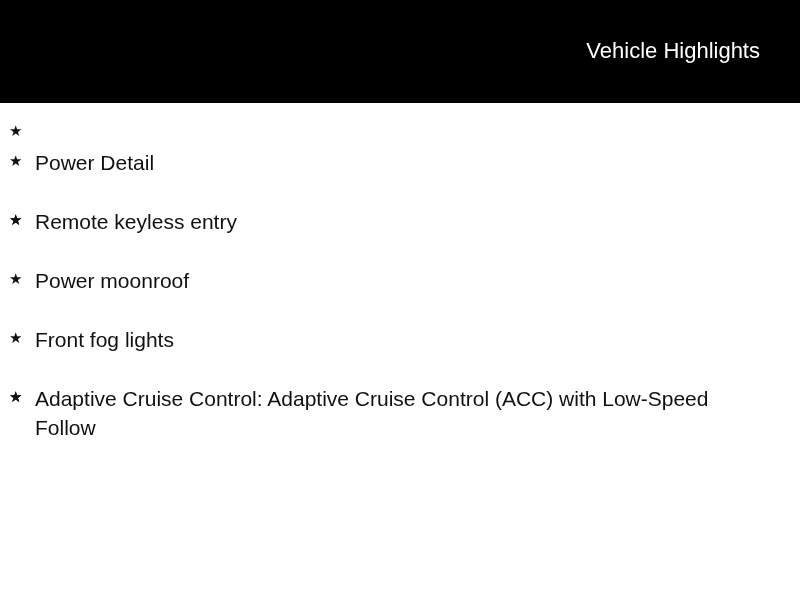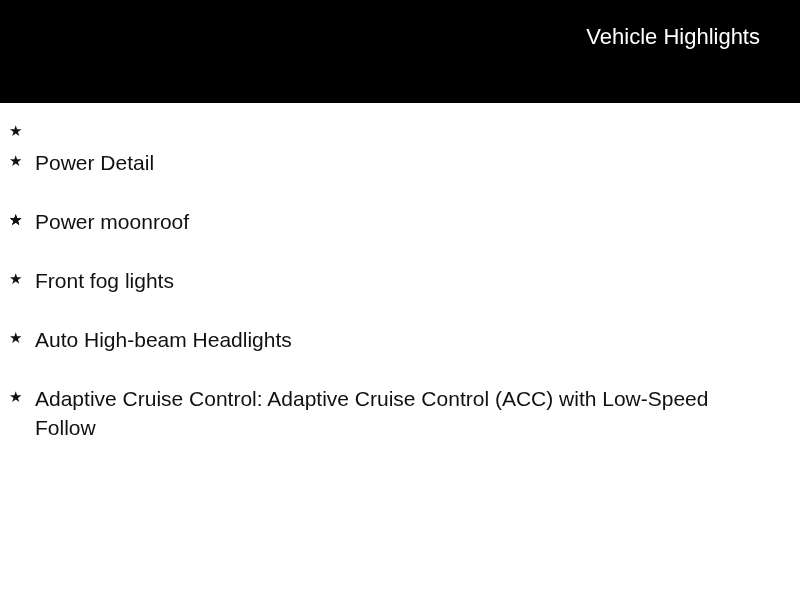--- a/index.html
+++ b/index.html
@@ -8,21 +8,21 @@
     background: #ffffff;
     font-family: "Liberation Sans", sans-serif;
     color: #111111;
   }
   .header {
     position: absolute; left: 0; top: 0;
     width: 800px; height: 103px;
     background: #000000;
   }
   .header-title {
-    position: absolute; right: 40px; top: 24px;
+    position: absolute; right: 40px; top: 38px;
     color: #ffffff; font-size: 22px; line-height: 26px;
   }
   .list {
     position: absolute; left: 0; top: 118px; width: 800px;
     margin: 0; padding: 0; list-style: none;
   }
   .item {
     position: relative;
     padding-left: 35px;
     font-size: 21px; line-height: 29px;
@@ -39,18 +39,18 @@
 <body>
 
 <div class="header">
   <div class="header-title">Vehicle Highlights</div>
 </div>
 
 <ul class="list">
   <li class="item"><span class="star">★</span></li>
   <li class="item"><span class="star">★</span><span>Power Detail</span></li>
   <li class="item"><span class="star">★</span></li>
-  <li class="item"><span class="star">★</span></li>
+  <li class="item"><span class="star">★</span><span>Remote keyless entry</span></li>
   <li class="item"><span class="star">★</span><span>Power moonroof</span></li>
   <li class="item"><span class="star">★</span><span>Front fog lights</span></li>
-  <li class="item"><span class="star">★</span><span>Auto High-beam Headlights</span></li>
+  <li class="item"><span class="star">★</span></li>
   <li class="item"><span class="star">★</span><span>Adaptive Cruise Control: Adaptive Cruise Control (ACC) with Low-Speed Follow</span></li>
 </ul>
 
 </body></html>

